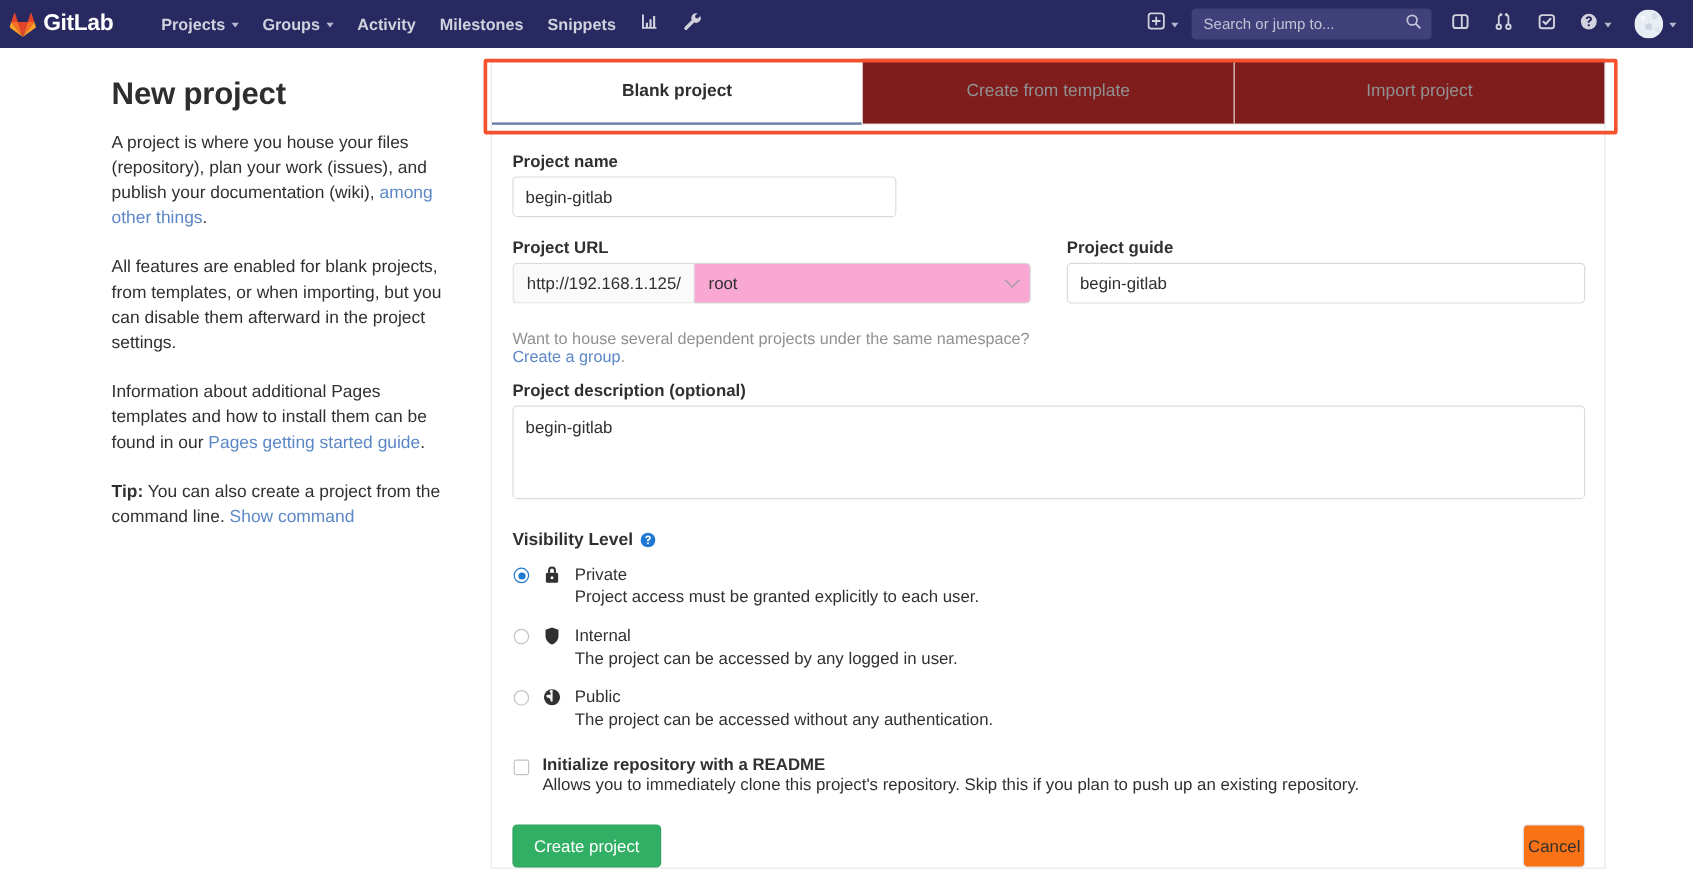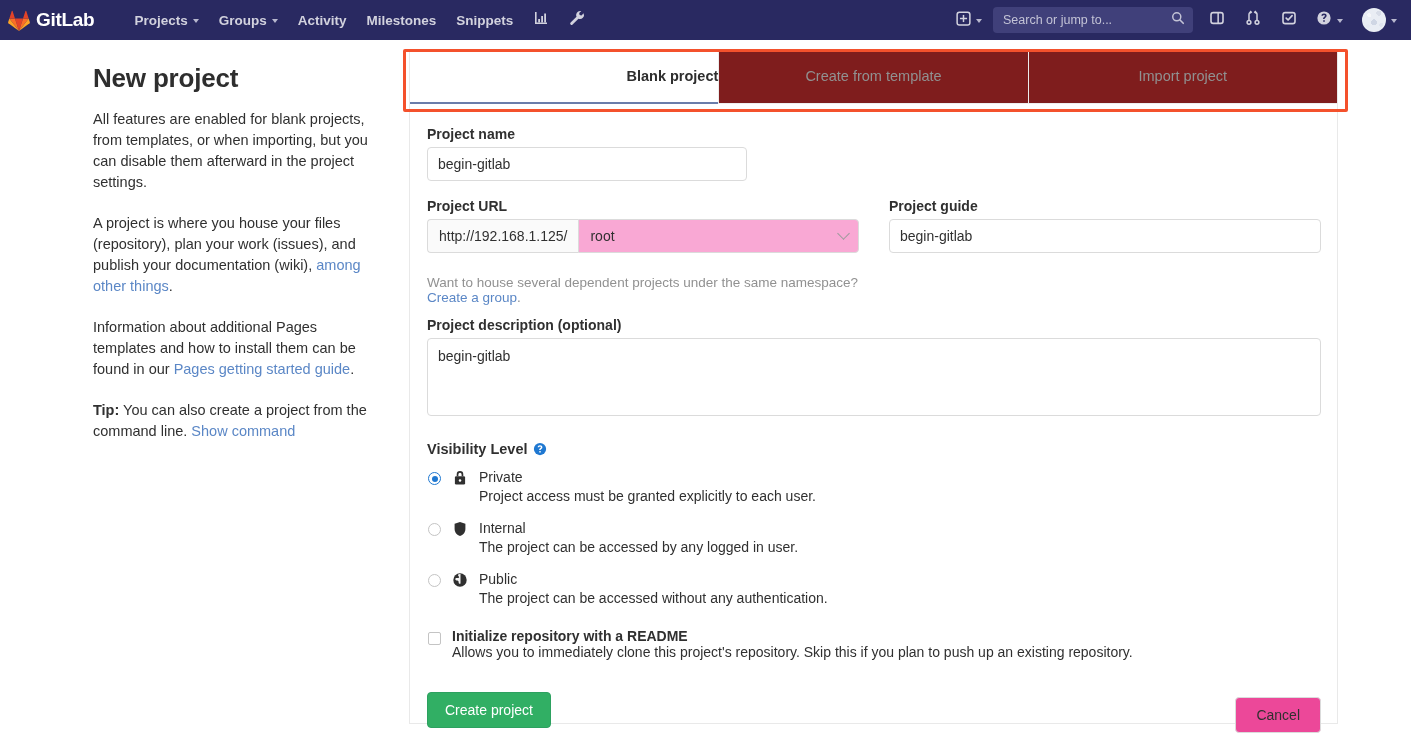--- a/index.html
+++ b/index.html
@@ -131,21 +131,21 @@
   }
   .tab {
     flex: 1; display: flex; align-items: center; justify-content: center;
     font-size: 14.5px; color: #919191;
     background: #7f1d1d;
     border-right: 1px solid #ececec;
     cursor: pointer; position: relative;
   }
   .tab:last-child { border-right: none; }
   .tab.active {
-    background: #ffffff; color: #2e2e2e; font-weight: 700; justify-content: flex-end;
+    background: #ffffff; color: #2e2e2e; font-weight: 700;
   }
   .tab.active::after {
     content: ""; position: absolute;
     left: 0; right: 0; bottom: -1px; height: 2px;
     background: #6b7daa;
   }
 
   .form-area { padding: 22px 70px 0 17px; }
 
   .field-label {
@@ -240,25 +240,24 @@
     display: flex; align-items: center; justify-content: space-between;
     margin-top: 26px; width: 894px;
   }
   .btn-primary {
     background: #31af64; border: 1px solid #2da160; border-radius: 4px;
     color: #fff; font-size: 14px; font-weight: 400;
     padding: 9px 17px; cursor: pointer;
     font-family: "Liberation Sans", sans-serif;
   }
   .btn-default {
-    background: #ec4899; border: 1px solid #dbdbdb; border-radius: 4px;
+    background: #f97316; border: 1px solid #dbdbdb; border-radius: 4px;
     color: #303030; font-size: 14px;
-    padding: 9px 20px; cursor: pointer;
+    padding: 9px 3px; cursor: pointer;
     font-family: "Liberation Sans", sans-serif;
-    margin-top: 11px;
   }
 </style>
 </head>
 <body>
 
 <div class="navbar">
   <div class="nav-left">
 
     <div class="logo-wrap">
       <span>
@@ -374,23 +373,23 @@
     <div class="avatar-btn">
       <span class="avatar"></span>
       <i class="caret"></i>
     </div>
   </div>
 </div>
 
 <div class="left-col">
   <h1 class="page-title">New project</h1>
 
+  <p class="blurb"><span>A project is where you house your files (repository), plan your work (issues), and publish your documentation (wiki), </span><a class="lnk">among other things</a><span>.</span></p>
+
   <p class="blurb">All features are enabled for blank projects, from templates, or when importing, but you can disable them afterward in the project settings.</p>
-
-  <p class="blurb"><span>A project is where you house your files (repository), plan your work (issues), and publish your documentation (wiki), </span><a class="lnk">among other things</a><span>.</span></p>
 
   <p class="blurb"><span>Information about additional Pages templates and how to install them can be found in our </span><a class="lnk">Pages getting started guide</a><span>.</span></p>
 
   <p class="blurb"><span class="tip-label">Tip:</span><span> You can also create a project from the command line. </span><a class="lnk">Show command</a></p>
 </div>
 
 <div class="panel">
 
   <div class="tabs">
     <div class="tab active">

